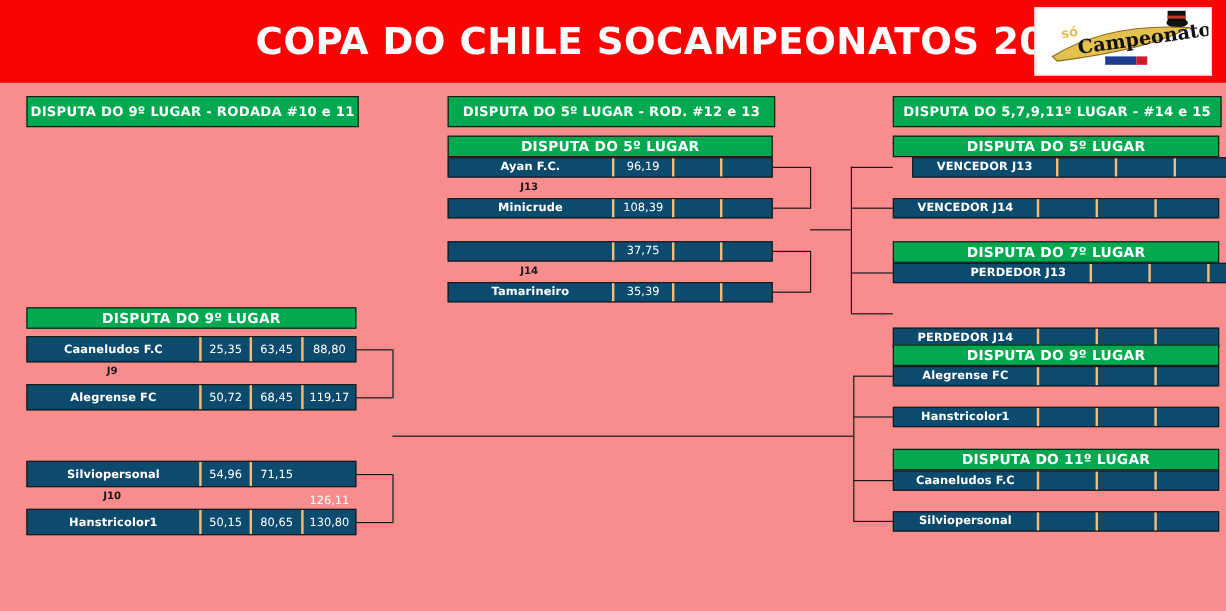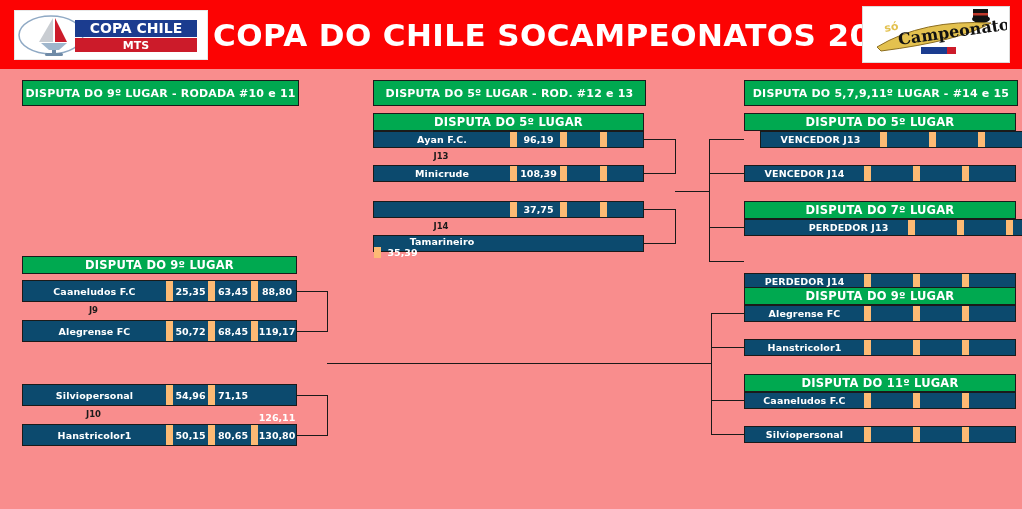--- a/index.html
+++ b/index.html
@@ -74,24 +74,24 @@
     display:flex;align-items:center;justify-content:center;
     color:#ffffff;
     font-family:"DejaVu Sans", sans-serif;
     font-size:9.5px;font-weight:bold;letter-spacing:.1px;
     white-space:nowrap;overflow:hidden;
     box-sizing:border-box;
   }
   .team-score{
     flex:0 0 auto;
     display:flex;align-items:center;justify-content:center;
-    border-left:7px solid #fdba74;
-    color:#ffffff;
-    font-family:"DejaVu Sans", sans-serif;
-    font-size:9.5px;font-weight:bold;
+    border-left:2px solid #fdba74;
+    color:#ffffff;
+    font-family:"DejaVu Sans", sans-serif;
+    font-size:9.5px;font-weight:normal;
     white-space:nowrap;box-sizing:border-box;
   }
 
   
   .match-code{
     position:absolute;height:12px;
     display:flex;align-items:center;justify-content:center;
     color:#1a1a1a;
     font-family:"DejaVu Sans", sans-serif;
     font-size:8.5px;font-weight:bold;
@@ -101,34 +101,20 @@
   
   .conn{position:absolute;background:#1a1a1a;}
   .conn.h{height:1px;}
   .conn.v{width:1px;}
 </style>
 </head>
 <body>
 
 <div class="header">
 
-  <div class="logo-left">
-    <svg width="190" height="46" viewBox="0 0 190 46" xmlns="http://www.w3.org/2000/svg">
-      <ellipse cx="36" cy="23" rx="32" ry="19" fill="none" stroke="#8fa9c4" stroke-width="1.5"></ellipse>
-      <path d="M38 6 L38 30 L24 30 Z" fill="#c9cdd2"></path>
-      <path d="M40 6 L52 30 L40 30 Z" fill="#cc1b2a"></path>
-      <path d="M26 31 L52 31 L44 38 L34 38 Z" fill="#9fb6cc"></path>
-      <rect x="37" y="38" width="4" height="4" fill="#6f8aa6"></rect>
-      <rect x="30" y="41" width="18" height="3" rx="1.5" fill="#6f8aa6"></rect>
-      <rect x="60" y="8" width="122" height="17" fill="#1b3c8f"></rect>
-      <text x="121" y="21" font-family="DejaVu Sans, sans-serif" font-size="14" font-weight="bold" fill="#ffffff" text-anchor="middle">COPA CHILE</text>
-      <rect x="60" y="26" width="122" height="14" fill="#cc1b2a"></rect>
-      <text x="121" y="37" font-family="DejaVu Sans, sans-serif" font-size="11" font-weight="bold" fill="#ffffff" text-anchor="middle">MTS</text>
-    </svg>
-  </div>
 
   <div class="header-title">COPA DO CHILE SOCAMPEONATOS 2021</div>
 
   <div class="logo-right">
     <svg width="144" height="53" viewBox="0 0 144 53" xmlns="http://www.w3.org/2000/svg">
       <ellipse cx="118" cy="12" rx="9" ry="4" fill="#111111"></ellipse>
       <rect x="110" y="2" width="15" height="10" fill="#111111"></rect>
       <rect x="110" y="6" width="15" height="2.5" fill="#c0392b"></rect>
       <path d="M14 40 Q60 12 128 16 Q96 34 18 44 Z" fill="#e3c14f" stroke="#8c6d1f" stroke-width="1"></path>
       <text x="22" y="25" font-family="DejaVu Sans, sans-serif" font-size="11" font-weight="bold" fill="#e3c14f" transform="rotate(-10 22 25)">só</text>
@@ -159,21 +145,21 @@
   <span class="team-score" style="width:42px;"></span>
 </div>
 
 <div class="team-row" style="left:373px;top:201px;width:271px;">
   <span class="team-name" style="width:136px;margin-top:20px;">FLAMANEL PB</span>
   <span class="team-score" style="width:50px;">37,75</span>
   <span class="team-score" style="width:40px;"></span>
   <span class="team-score" style="width:42px;"></span>
 </div>
 <div class="match-code" style="left:373px;top:220px;width:136px;">J14</div>
-<div class="team-row" style="left:373px;top:235px;width:271px;flex-direction:column;">
+<div class="team-row" style="left:373px;top:235px;width:271px;">
   <span class="team-name" style="width:136px;">Tamarineiro</span>
   <span class="team-score" style="width:50px;">35,39</span>
   <span class="team-score" style="width:40px;"></span>
   <span class="team-score" style="width:42px;"></span>
 </div>
 
 <div class="conn h" style="left:644px;top:139px;width:31px;"></div>
 <div class="conn h" style="left:644px;top:173px;width:31px;"></div>
 <div class="conn v" style="left:675px;top:139px;height:35px;"></div>
 <div class="conn h" style="left:644px;top:209px;width:31px;"></div>

